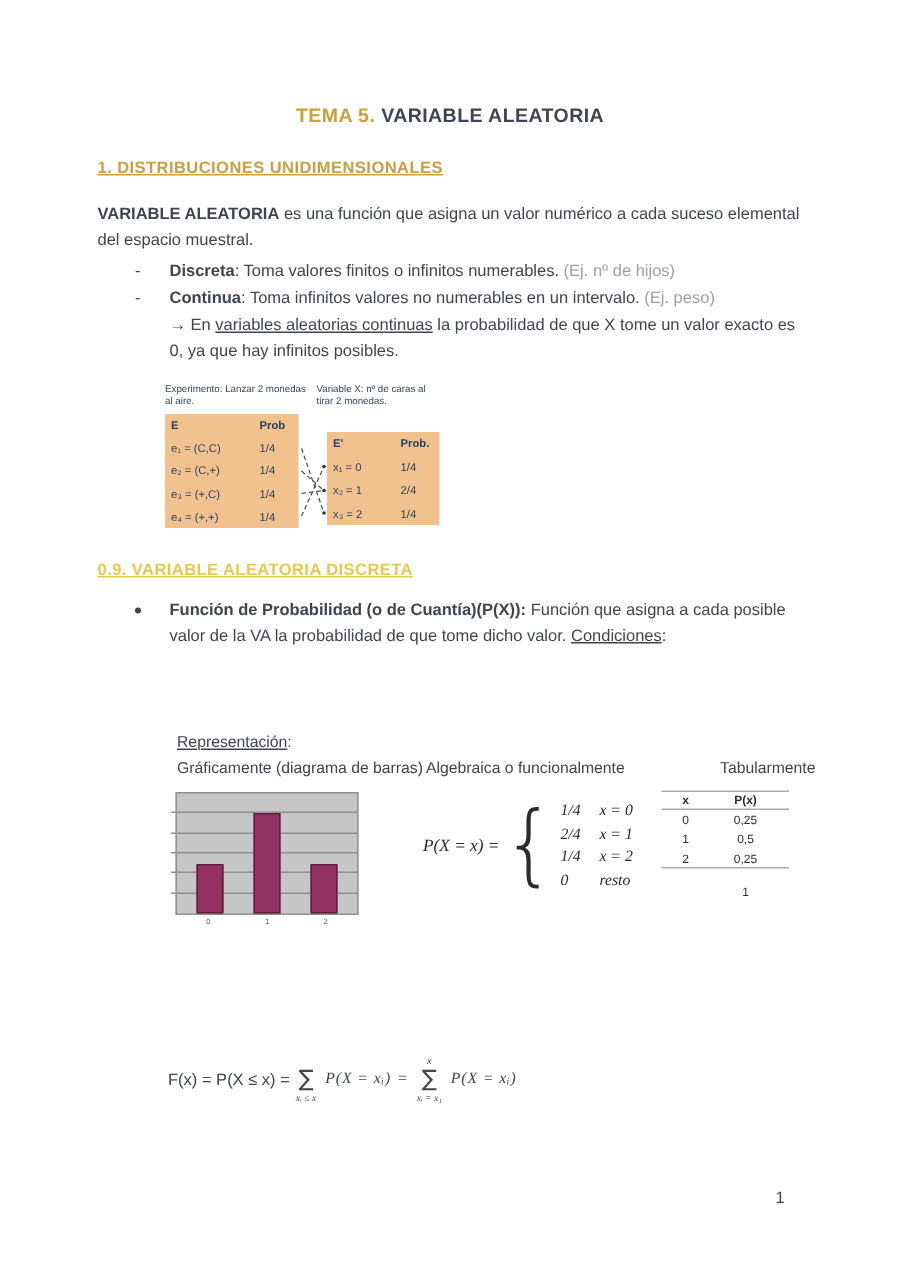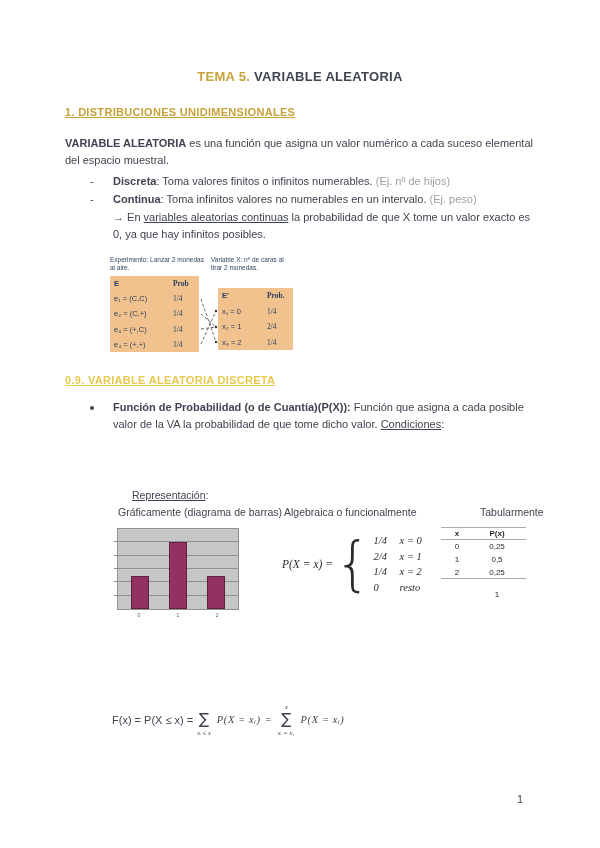--- a/index.html
+++ b/index.html
@@ -26,34 +26,34 @@
   .figure { position:absolute; top:254px; left:107px; width:190px; height:102px; }
   .figcap { position:absolute; font-size:6.5px; line-height:8px; color:#33475f; }
   .figcap.left { left:3px; top:2px; width:96px; }
   .figcap.right { left:104px; top:2px; width:84px; }
   .coin-table { position:absolute; background:#f2c28e; color:#27415f; font-size:7.5px; }
   .coin-table.lt { left:3px; top:22px; width:89px; height:76px; }
   .coin-table.rt { left:111px; top:34px; width:75px; height:62px; }
   .coin-row { display:flex; align-items:center; height:15.2px; padding:0 4px; }
   .coin-table.rt .coin-row { height:15.5px; }
   .coin-row .c1 { flex:1; }
-  .coin-row .c2 { width:22px; text-align:left;font-family:Liberation Serif, serif; }
+  .coin-row .c2 { width:22px; text-align:left; }
   .coin-row.hdr { font-weight:bold; }
   .maplines { position:absolute; left:0; top:0; }
 
   
   .bullet { position:absolute; display:flex; font-size:11px; line-height:17px; width:452px; left:90px; }
   .bullet .dot { width:23px; flex:none; }
   .bullet .dot::before { content:""; display:inline-block; width:4px; height:4px; border-radius:50%; background:#3f4450; margin-bottom:1px; }
   .conds { position:absolute; top:434px; left:137px; font-size:11px; line-height:20px; }
   .cond { display:flex; align-items:baseline; }
   .cond .ring { width:17px; flex:none; position:relative; }
   .cond .ring::before { content:""; position:absolute; top:-9px; width:5px; height:5px; border:1px solid #555; border-radius:50%; }
 
-  .rep-label { position:absolute; top:489px; left:132px; font-size:10.5px; }
+  .rep-label { position:absolute; top:489px; left:118px; font-size:10.5px; }
   .rep-col { position:absolute; top:506px; font-size:10.5px; }
   .rep-col.c1 { left:118px; } .rep-col.c2 { left:284px; } .rep-col.c3 { left:480px; }
 
   
   .chart { position:absolute; top:526px; left:112px; width:160px; height:96px; background:#fff; }
   .plot { position:absolute; left:5px; top:2px; width:122px; height:82px; background:#c6c6c6; border:1px solid #909090; }
   .gridline { position:absolute; left:0; width:100%; height:1px; background:#8f8f8f; }
   .ytick { position:absolute; left:-4px; width:4px; height:1px; background:#8f8f8f; }
   .bar { position:absolute; bottom:0; width:15%; background:#933163; border:0.5px solid #60203f; }
   .xlabels { position:absolute; left:5px; top:86px; width:122px; height:8px; }

